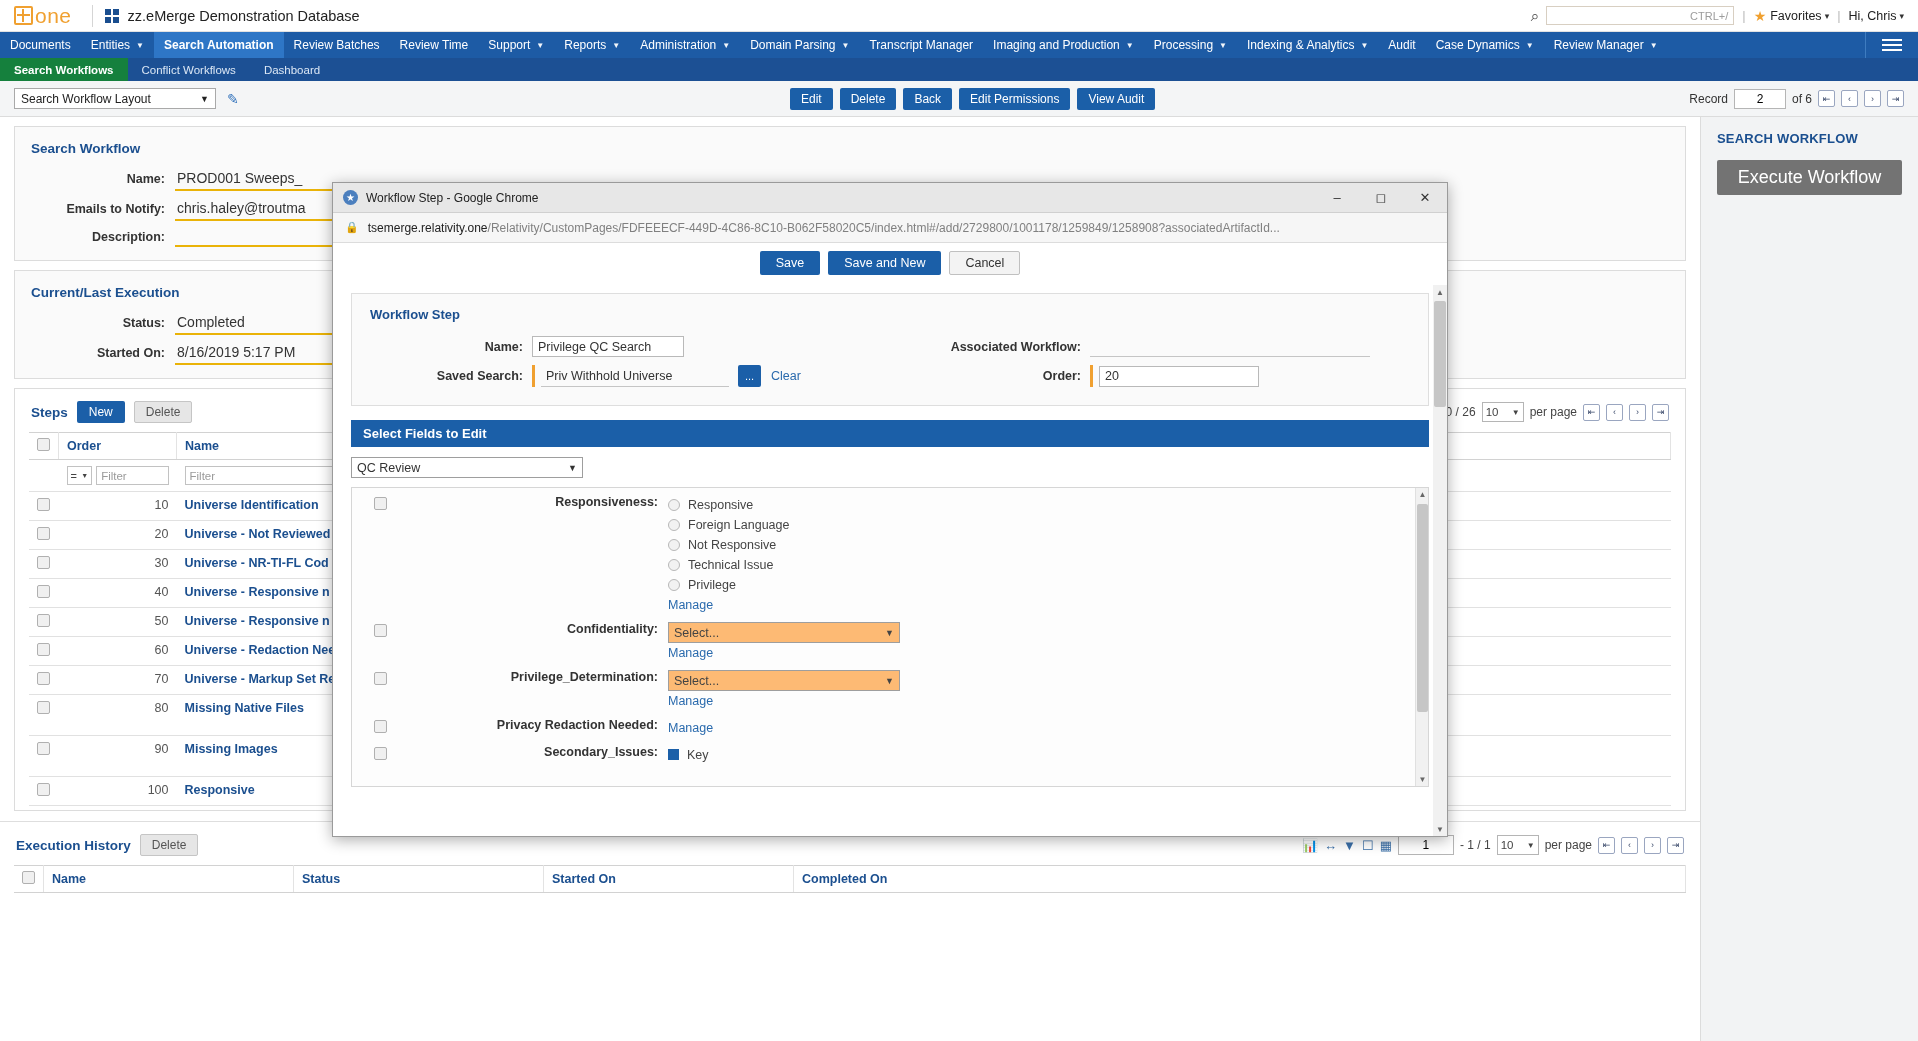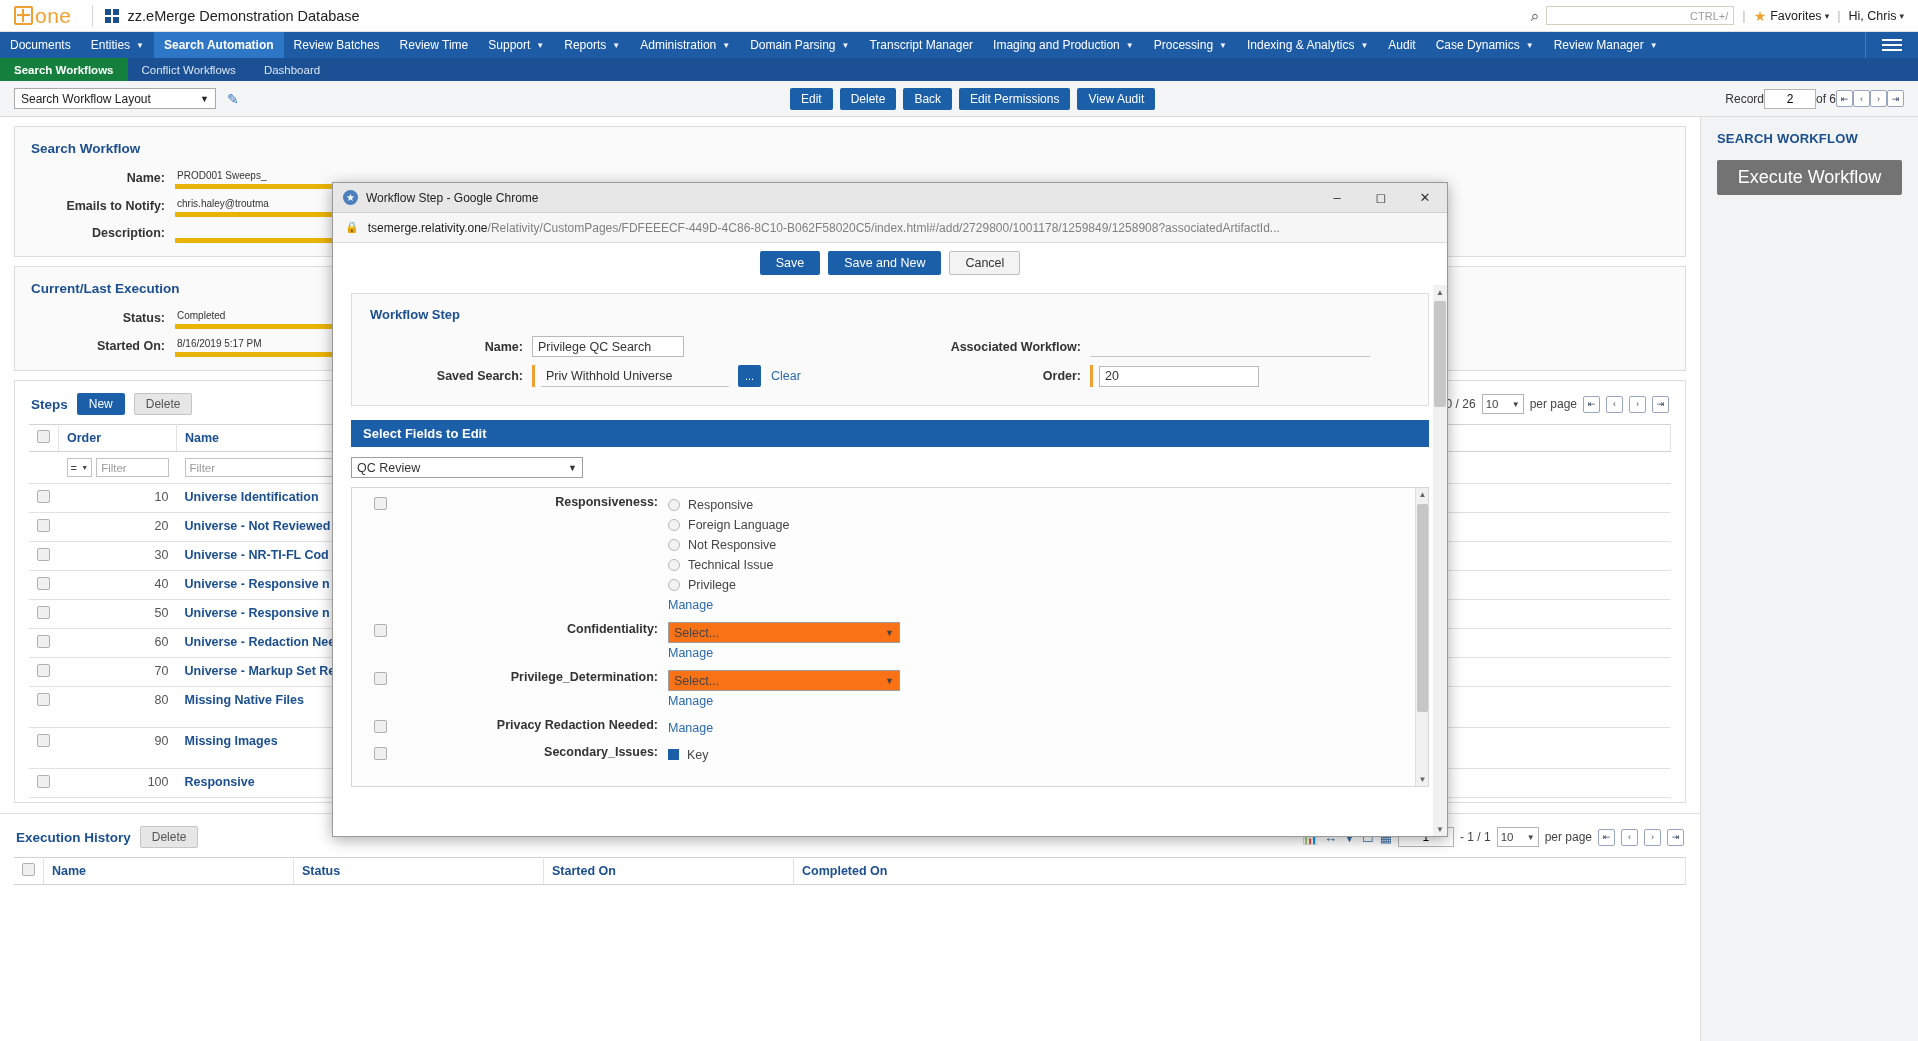--- a/index.html
+++ b/index.html
@@ -77,21 +77,21 @@
     display: flex; align-items: center; padding: 0 6px; font-size: 12px; color: #222;
     justify-content: space-between;
   }
   .layout-select .cv { font-size: 9px; }
   .pencil { margin-left: 11px; color: #2e6fba; font-size: 14px; }
   .btnrow { position: absolute; left: 790px; display: flex; gap: 7px; }
   .btn-blue {
     background: #1b5fa8; color: #fff; border: none; border-radius: 2px;
     font-size: 12px; padding: 4px 11px; font-family: "Liberation Sans", sans-serif; cursor: pointer;
   }
-  .recnav { margin-left: auto; display: flex; align-items: center; font-size: 12px; color: #333; }
+  .recnav { margin-left: auto; display: flex; align-items: center; gap: 6px; font-size: 12px; color: #333; }
   .recnav input {
     width: 52px; height: 20px; border: 1px solid #b5b5b5; text-align: center;
     font-size: 12px; font-family: "Liberation Sans", sans-serif;
   }
   .navbtn {
     width: 17px; height: 17px; border: 1px solid #9aa6c0; background: #fff;
     color: #3b4a6b; font-size: 9px; display: flex; align-items: center; justify-content: center;
     border-radius: 2px; cursor: pointer;
   }
 
@@ -108,21 +108,21 @@
   }
 
   
   .card {
     margin: 9px 14px; border: 1px solid #dcdcdc; background: #fafafa;
   }
   .card-title { color: #1b4f8f; font-weight: bold; font-size: 13.5px; padding: 14px 16px 8px 16px; }
   .frow { display: flex; align-items: center; padding: 3px 16px 3px 0; }
   .flabel { width: 160px; text-align: right; font-weight: bold; font-size: 12.5px; color: #333; padding-right: 10px; }
   .fval {
-    width: 330px; font-size: 10px; color: #333; border-bottom: 5px solid #eab308;
+    width: 330px; font-size: 14px; color: #333; border-bottom: 2px solid #eab308;
     padding: 3px 2px; min-height: 20px; white-space: nowrap; overflow: hidden;
   }
 
   
   .grid-head { display: flex; align-items: center; gap: 9px; padding: 12px 16px 9px 16px; }
   .grid-head .gt { color: #1b4f8f; font-weight: bold; font-size: 13.5px; }
   .btn-new { background: #1b5fa8; color: #fff; border: none; padding: 4px 12px; font-size: 12px; border-radius: 2px; cursor: pointer; font-family: "Liberation Sans", sans-serif;}
   .btn-grey { background: #e6e6e6; color: #555; border: 1px solid #c5c5c5; padding: 3px 11px; font-size: 12px; border-radius: 2px; cursor: pointer; font-family: "Liberation Sans", sans-serif;}
   .pager { margin-left: auto; display: flex; align-items: center; gap: 6px; font-size: 12px; color: #444; }
   .pg-sel { width: 42px; height: 20px; border: 1px solid #b5b5b5; background: #fff; display: flex; align-items: center; justify-content: space-between; padding: 0 3px; font-size: 11.5px;}
@@ -193,21 +193,21 @@
   .sfe-sel { margin: 10px 18px 0 18px; width: 232px; height: 21px; border: 1px solid #9e9e9e; background: #fff; display: flex; align-items: center; justify-content: space-between; padding: 0 5px; font-size: 12.5px;}
   .fields-box { margin: 9px 18px 0 18px; border: 1px solid #d6d6d6; background: #fdfdfd; height: 300px; position: relative; overflow: hidden; }
   .fld-row { display: flex; align-items: flex-start; padding: 7px 0 0 0; }
   .fld-cb { width: 56px; display: flex; justify-content: center; padding-top: 2px; }
   .fld-lab { width: 260px; text-align: right; font-weight: bold; font-size: 12.5px; padding-right: 10px; color: #333; }
   .fld-ctl { flex: 1; }
   .radio { width: 12px; height: 12px; border: 1px solid #b8b8b8; border-radius: 50%; background: #f2f2f2; display: inline-block; vertical-align: -2px; margin-right: 8px; }
   .chk-blue { width: 11px; height: 11px; background: #1b5fa8; display: inline-block; vertical-align: -1px; margin-right: 8px; }
   .opt { font-size: 12.5px; color: #444; padding: 3px 0; }
   .manage { color: #2a6aad; font-size: 12.5px; padding: 3px 0; cursor: pointer; }
-  .sel-ctl { width: 232px; height: 21px; border: 1px solid #9e9e9e; background: #f97316; display: flex; align-items: center; justify-content: space-between; padding: 0 5px; font-size: 12.5px; color: #444;}
+  .sel-ctl { width: 232px; height: 21px; border: 1px solid #9e9e9e; background: #fdba74; display: flex; align-items: center; justify-content: space-between; padding: 0 5px; font-size: 12.5px; color: #444;}
 
   .vscroll { position: absolute; right: 0; top: 0; width: 13px; height: 100%; background: #f1f1f1; border-left: 1px solid #e0e0e0; }
   .vthumb { position: absolute; left: 1px; width: 11px; background: #c6c6c6; border-radius: 2px; }
   .arrowbtn { position: absolute; left: 0; width: 13px; height: 13px; color: #666; font-size: 8px; display:flex;align-items:center;justify-content:center; }
   .popscroll { position: absolute; right: 0; top: 0; width: 14px; height: 100%; background: #f1f1f1; }
 </style>
 </head>
 <body>
 
 <div class="app">

